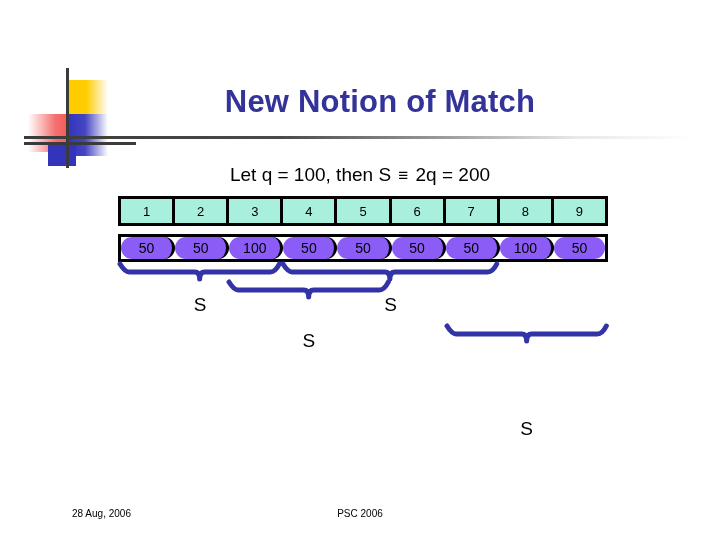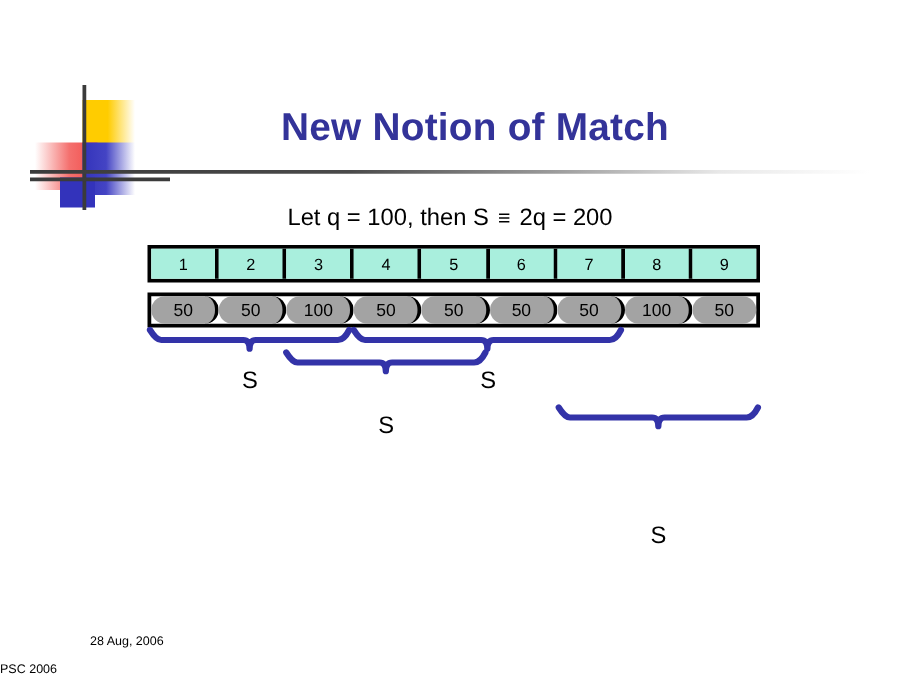--- a/index.html
+++ b/index.html
@@ -118,21 +118,21 @@
     display: flex;
     align-items: center;
     justify-content: center;
     font-size: 13px;
     color: #000000;
     border-right: 3px solid #000000;
     box-sizing: border-box;
   }
   .cell:last-child { border-right: none; }
   .grid-row.idx .cell { background: #A9EFDD; }
-  .grid-row.val .cell { background: #a3a3a3; font-size: 14px; border-radius: 11px; }
+  .grid-row.val .cell { background: #8b5cf6; font-size: 14px; border-radius: 11px; }
 
   
   #braces {
     position: absolute;
     left: 118px;
     top: 262px;
     width: 500px;
     height: 130px;
   }
   .brace-wrap { position: absolute; }
@@ -147,21 +147,21 @@
   }
 
   
   #footer { position: absolute; left: 0; top: 508px; width: 720px; height: 22px; }
   .foot {
     position: absolute;
     font-size: 10px;
     color: #000000;
   }
   #foot-date  { left: 72px;  top: 0; }
-  #foot-conf  { left: 0; top: 0; width: 720px; text-align: left; margin-top: 22px; }
+  #foot-conf  { left: 0; top: 0; width: 720px; text-align: center; }
   #foot-page  { left: 0; top: 0; width: 686px; text-align: right; }
 </style>
 </head>
 <body>
 
 <div id="slide">
 
   <div id="logo">
     <div class="sq sq-yellow"></div>
     <div class="sq sq-red"></div>

